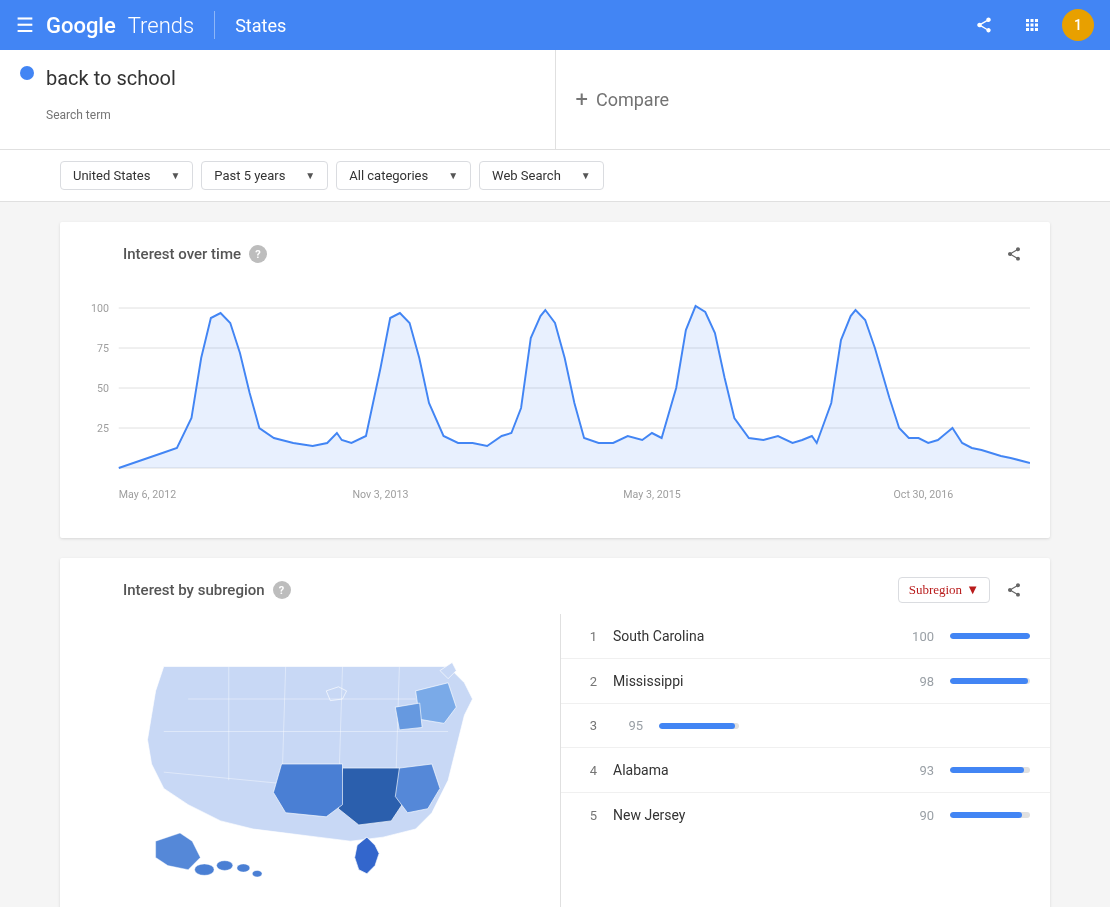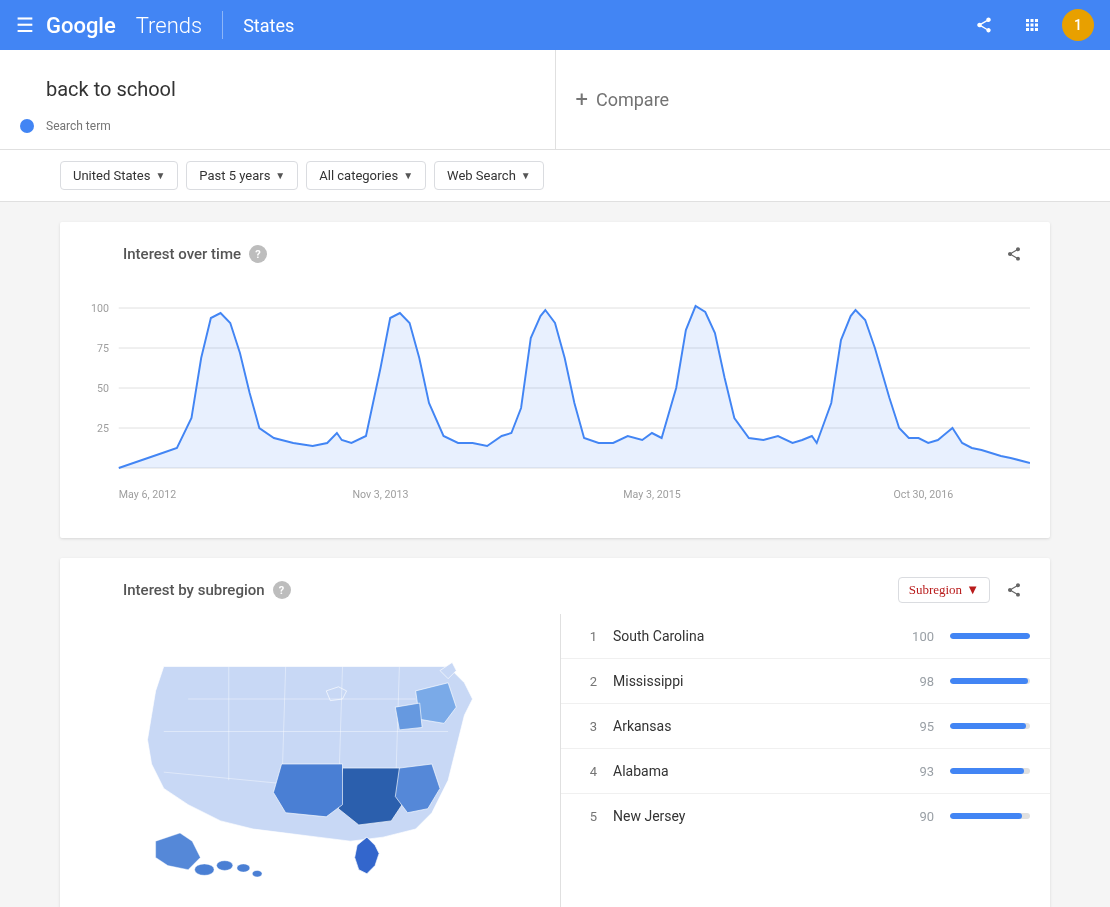--- a/index.html
+++ b/index.html
@@ -15,21 +15,21 @@
       gap: 12px;
     }
     .header-hamburger {
       color: white;
       font-size: 20px;
       cursor: pointer;
     }
     .header-logo {
       display: flex;
       align-items: center;
-      gap: 20px;
+      gap: 12px;
     }
     .logo-google {
       font-size: 22px;
       font-weight: 500;
       color: white;
     }
     .logo-trends {
       font-size: 22px;
       font-weight: 300;
       color: white;
@@ -75,21 +75,21 @@
     .search-area {
       background: white;
       border-bottom: 1px solid #e0e0e0;
       display: flex;
       height: 100px;
     }
     .search-term-box {
       flex: 1;
       border-right: 1px solid #e0e0e0;
       display: flex;
-      align-items: flex-end;
+      align-items: flex-start;
       padding: 16px 20px;
       gap: 12px;
     }
     .search-dot {
       width: 14px;
       height: 14px;
       border-radius: 50%;
       background: #4285f4;
       flex-shrink: 0;
     }
@@ -126,21 +126,21 @@
       border-bottom: 1px solid #e0e0e0;
       display: flex;
       align-items: center;
       padding: 0 60px;
       height: 52px;
       gap: 8px;
     }
     .filter-item {
       display: flex;
       align-items: center;
-      gap: 5px;
+      gap: 20px;
       padding: 6px 12px;
       border: 1px solid #dadce0;
       border-radius: 4px;
       cursor: pointer;
       font-size: 13px;
       color: #333;
       background: white;
     }
     .filter-arrow {
       font-size: 10px;
@@ -541,21 +541,20 @@
         <div class="ranking-row">
           <span class="rank-num">2</span>
           <span class="rank-name">Mississippi</span>
           <span class="rank-score">98</span>
           <div class="rank-bar-container">
             <div class="rank-bar" style="width:98%"></div>
           </div>
         </div>
         <div class="ranking-row">
           <span class="rank-num">3</span>
-          <span class="rank-name">Arkansas</span>
           <span class="rank-score">95</span>
           <div class="rank-bar-container">
             <div class="rank-bar" style="width:95%"></div>
           </div>
         </div>
         <div class="ranking-row">
           <span class="rank-num">4</span>
           <span class="rank-name">Alabama</span>
           <span class="rank-score">93</span>
           <div class="rank-bar-container">

